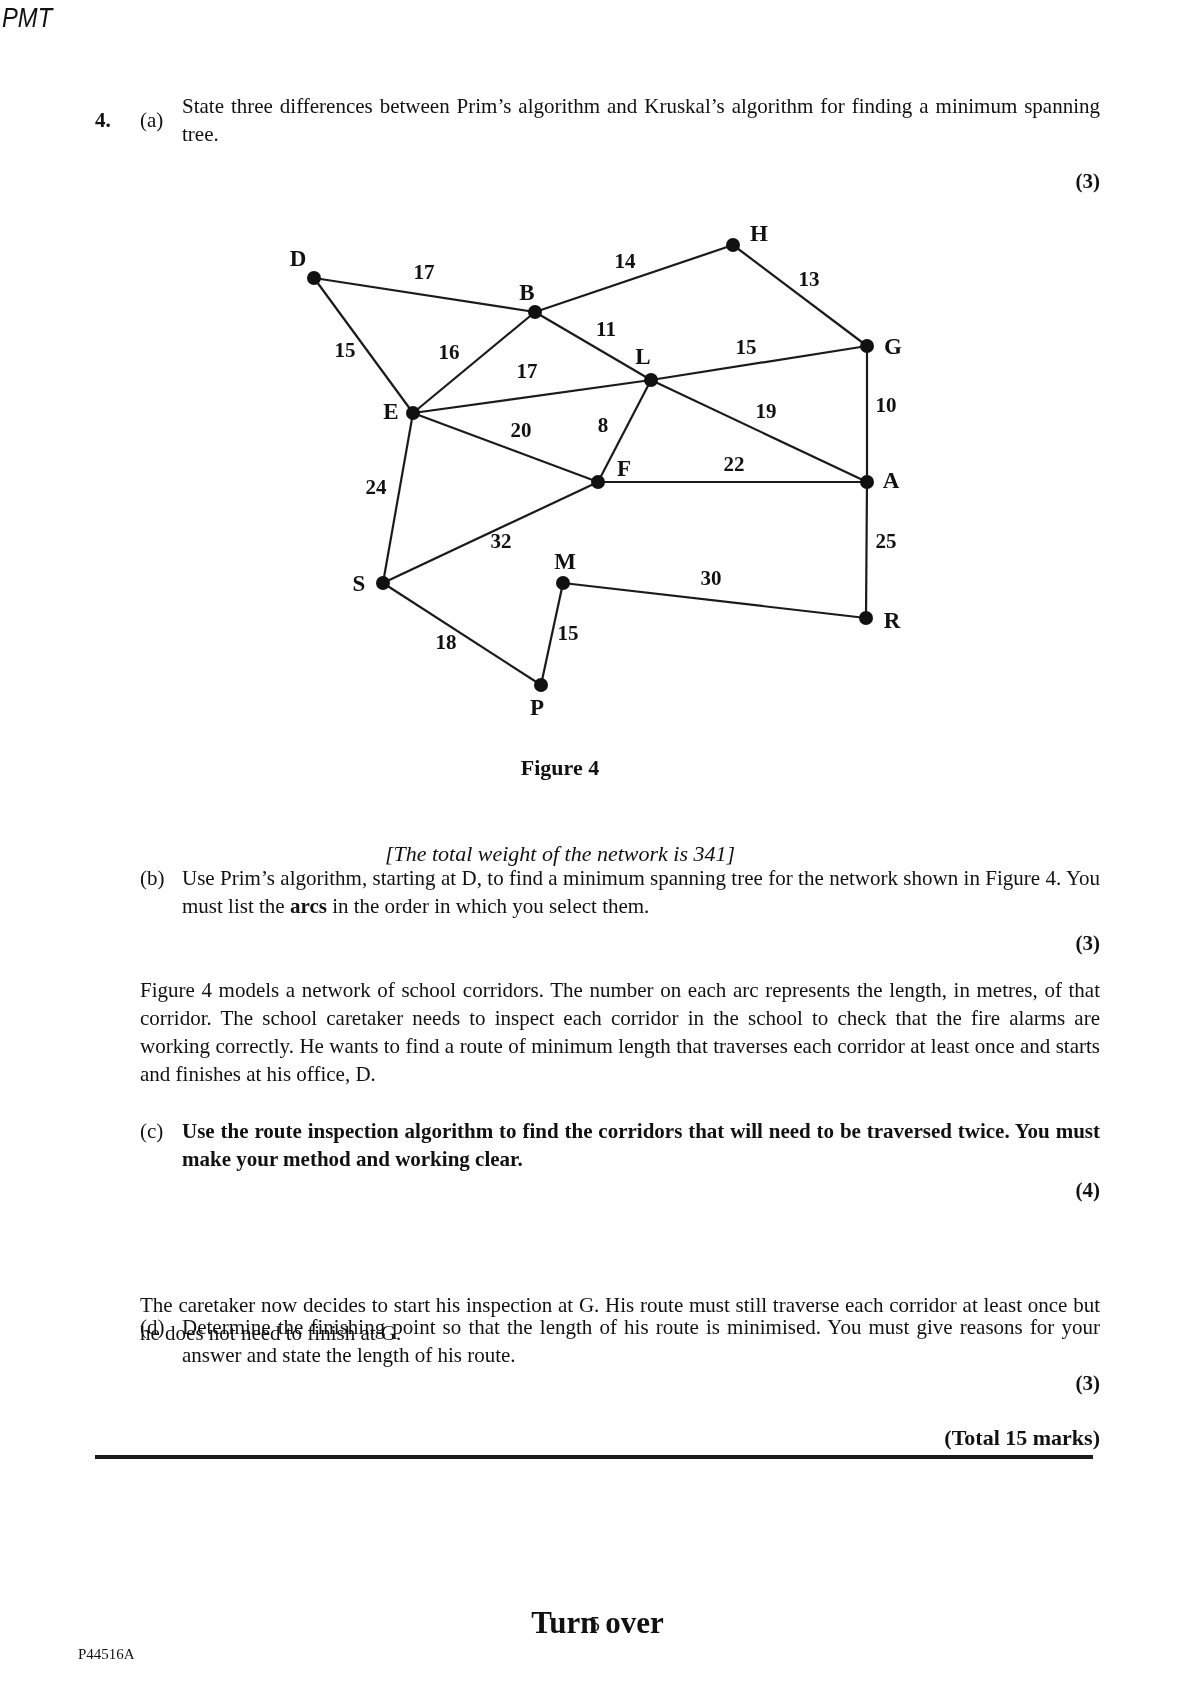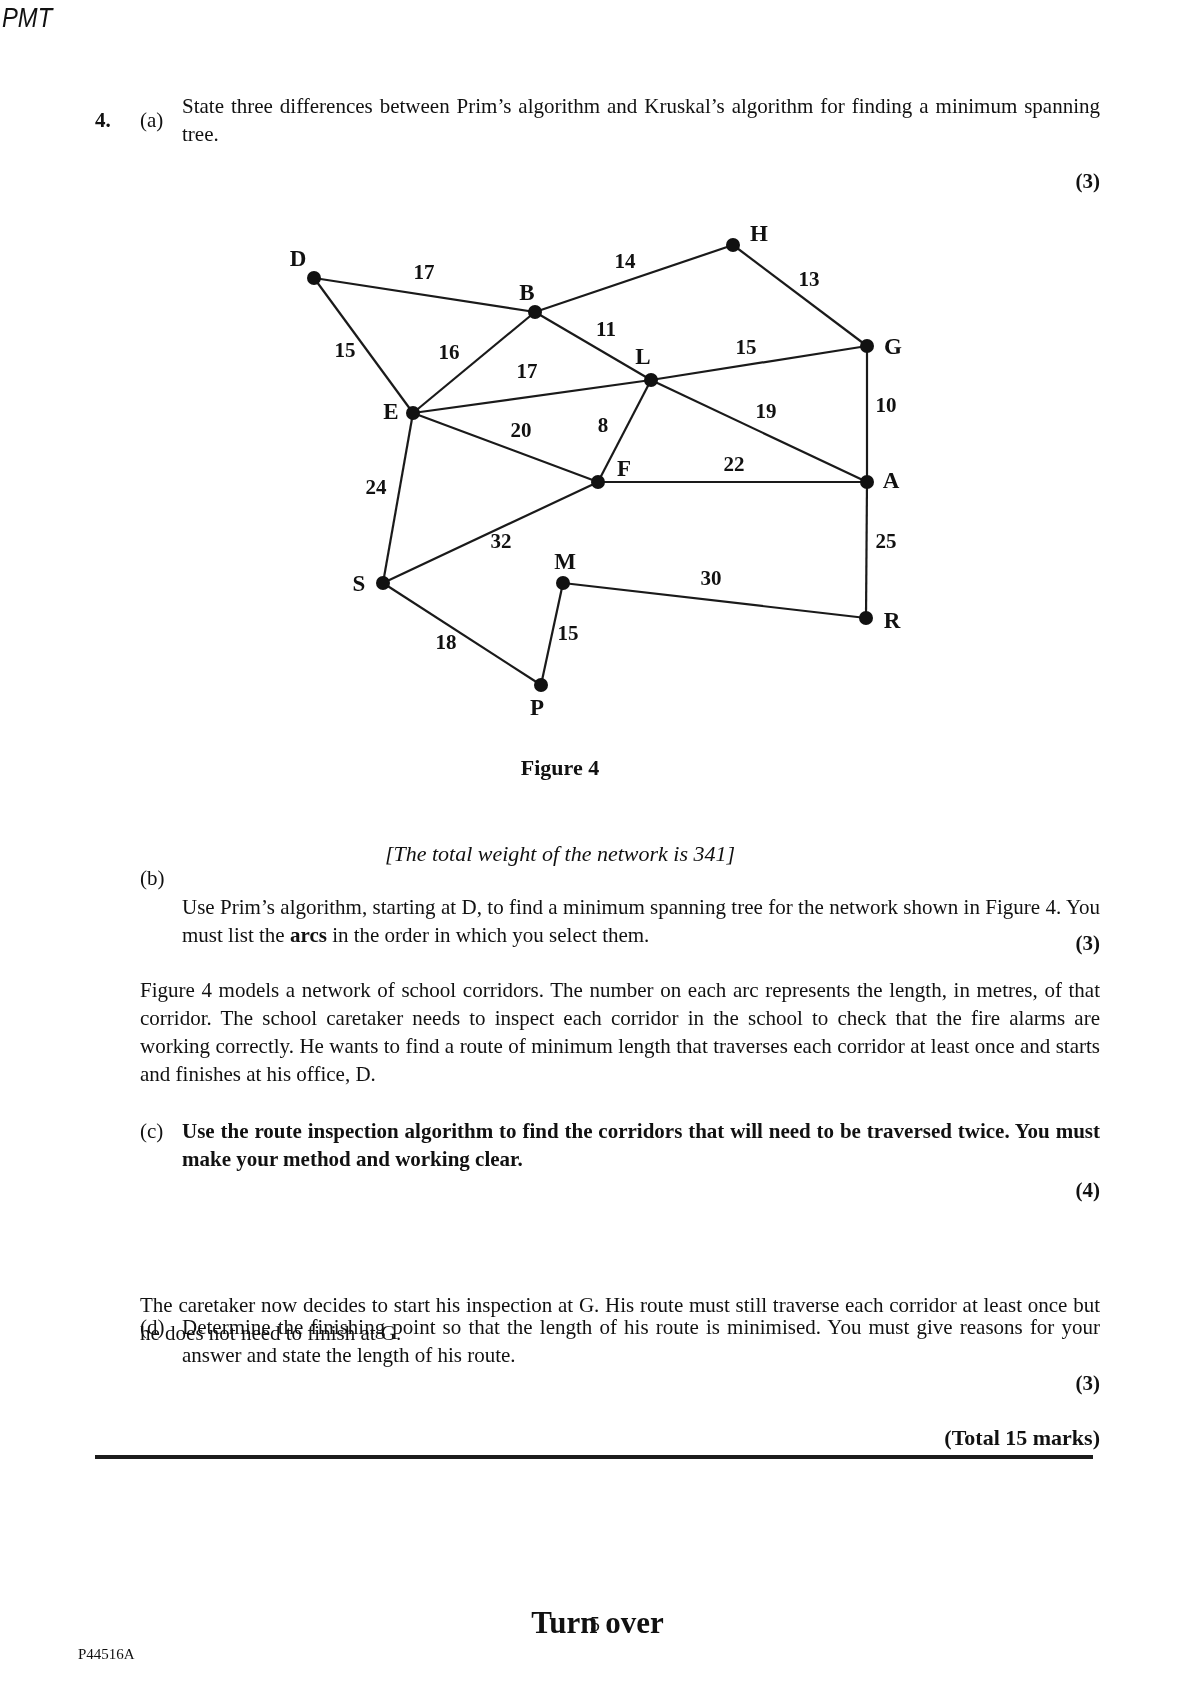--- a/index.html
+++ b/index.html
@@ -11,21 +11,21 @@
   .just{text-align:justify;}
   .qnum{left:95px;top:106px;font-weight:bold;}
   .marker-a{left:140px;top:106px;}
   .text-a{left:182px;top:92px;width:918px;}
   .marks{left:95px;width:1005px;text-align:right;font-weight:bold;}
   .marks-a{top:167px;}
   .figure-svg{left:250px;top:195px;}
   .caption{left:160px;top:755px;width:800px;text-align:center;font-weight:bold;font-size:22px;}
   .note{left:160px;top:809px;width:800px;text-align:center;font-style:italic;font-size:22px;margin-top:32px;}
   .marker-b{left:140px;top:864px;}
-  .text-b{left:182px;top:864px;width:918px;margin-top:29px;}
+  .text-b{left:182px;top:864px;width:918px;}
   .marks-b{top:929px;}
   .para1{left:140px;top:976px;width:960px;}
   .marker-c{left:140px;top:1117px;}
   .text-c{left:182px;top:1117px;width:918px;font-weight:bold;}
   .marks-c{top:1176px;}
   .para2{left:140px;top:1291px;width:960px;}
   .marker-d{left:140px;top:1313px;}
   .text-d{left:182px;top:1313px;width:918px;}
   .marks-d{top:1369px;}
   .total-marks{top:1424px;font-size:22px;}

